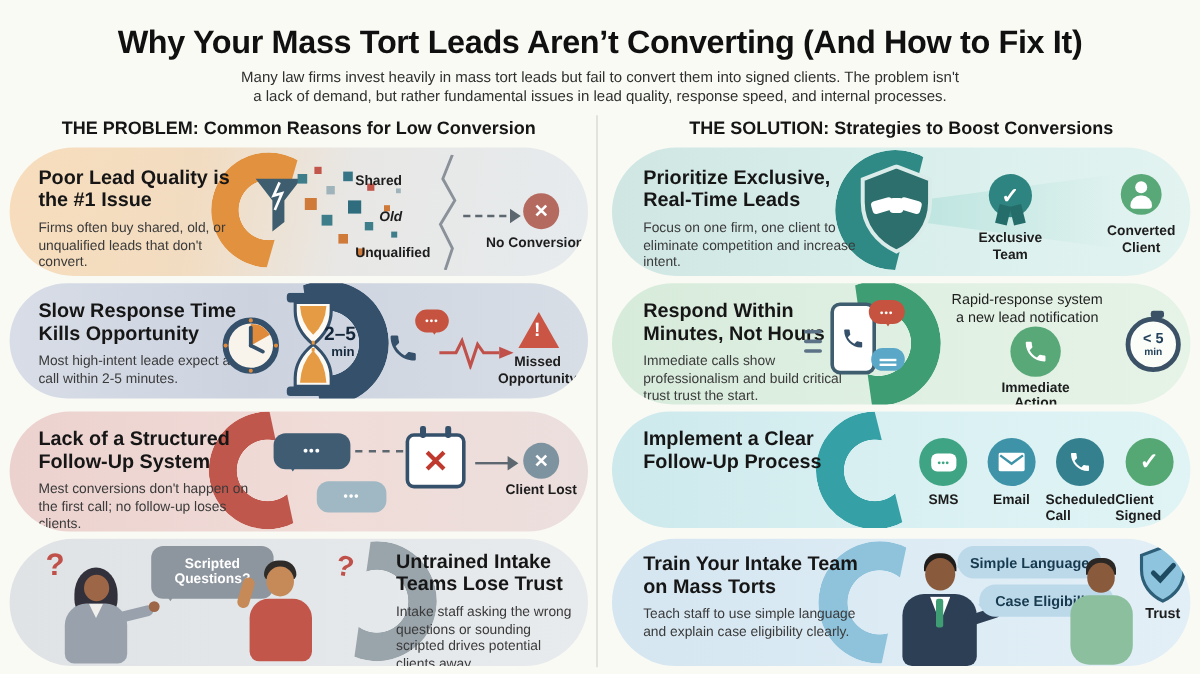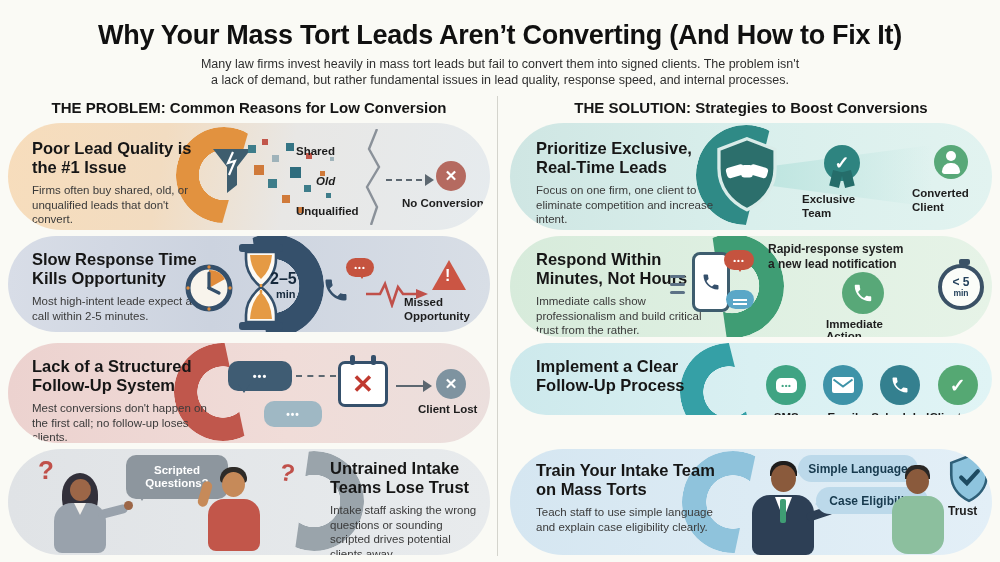--- a/index.html
+++ b/index.html
@@ -13,21 +13,21 @@
     font-size: 12.5px; color: #2f2f2f; line-height: 16px; }
   .col-header { position: absolute; top: 99px; width: 482px; text-align: center;
     font-size: 15px; font-weight: 700; color: #151515; }
   .divider { position: absolute; left: 497px; top: 96px; width: 1px; height: 460px; background: #d4d4cd; }
 
   
   .row { position: absolute; width: 482px; border-radius: 54px; overflow: hidden; }
   .row > * { position: absolute; }
   .ttl { font-size: 16.5px; font-weight: 700; color: #161616; line-height: 19px; }
   .dsc { font-size: 11.5px; color: #3a3a3a; line-height: 14.5px; margin-top: 6px; }
-  .olabel { font-size: 11.5px; font-weight: 700; color: #1d1d1d; text-align: left; line-height: 13.5px; }
+  .olabel { font-size: 11.5px; font-weight: 700; color: #1d1d1d; text-align: center; line-height: 13.5px; }
 
   .ring { border-radius: 50%;
     -webkit-mask: radial-gradient(closest-side, transparent 52%, #000 53%);
     mask: radial-gradient(closest-side, transparent 52%, #000 53%); }
   .open-right { clip-path: polygon(0 -5%, 62% -5%, 62% 105%, 0 105%); }
   .open-left  { clip-path: polygon(38% -5%, 105% -5%, 105% 105%, 38% 105%); }
 
   .xcircle { border-radius: 50%; display: flex; align-items: center; justify-content: center;
     color: #fff; font-weight: 700; font-size: 15px; }
 
@@ -87,21 +87,21 @@
   .hair { background: #32303a; }
   .qmark { position: absolute; color: #c0504a; font-weight: 800; }
 
   .phone { width: 38px; height: 60px; background: #fff; border: 3.5px solid #3e5d6e; border-radius: 8px;
     display: flex; align-items: center; justify-content: center; }
   .speed i { display: block; width: 15px; height: 3px; background: #5c7286; border-radius: 2px; margin: 5px 0; }
 
   .beam { background: linear-gradient(90deg, rgba(190,229,224,.95), rgba(190,229,224,0));
     clip-path: polygon(0 34%, 100% 0, 100% 100%, 0 66%); }
 
-  .note { font-size: 12px; color: #1f1f1f; text-align: left; line-height: 15px; font-weight: bold; }
+  .note { font-size: 12px; color: #1f1f1f; text-align: center; line-height: 15px; }
   .chat-bubble-blue { background: #bcd9ea; border-radius: 14px; display: flex; align-items: center;
     justify-content: center; font-size: 12px; font-weight: 700; color: #173a4e; }
   .chat-bubble-blue::after { content: ""; position: absolute; left: -7px; bottom: 4px;
     border: 6px solid transparent; border-right: 8px solid #bcd9ea; }
 </style>
 </head>
 <body>
 
 <div class="canvas">
 
@@ -270,21 +270,21 @@
     </div>
     <div class="olabel" style="left:292px; top:70px; width:80px;">Exclusive Team</div>
     <div class="client-ico" style="left:424px; top:22px;"></div>
     <div class="olabel" style="left:402px; top:64px; width:78px;">Converted Client</div>
   </div>
 
   <div class="row" style="left:510px; top:236px; height:101px; background:linear-gradient(90deg,#d7ebdb,#dff0e2 50%,#e6f3e7);">
     <div class="ring open-left" style="left:170px; top:-2px; width:104px; height:104px; background:#3f9d74; transform:rotate(-8deg);"></div>
     <div style="left:26px; top:14px; width:182px;">
       <div class="ttl">Respond Within Minutes, Not Hours</div>
-      <div class="dsc">Immediate calls show professionalism and build critical trust from the rather.</div>
+      <div class="dsc">Immediate calls show professionalism and build critical trust trust the start.</div>
     </div>
     <div class="speed" style="left:160px; top:34px;">
         <i></i>
         <i></i>
         <i></i>
       </div>
     <div class="phone" style="left:182px; top:16px;">
       <svg width="20" height="20" viewBox="0 0 24 24">
         <path d="M6.62 10.79c1.44 2.83 3.76 5.14 6.59 6.59l2.2-2.21c.27-.26.66-.36 1.01-.24 1.12.37 2.33.57 3.57.57.55 0 1 .45 1 1V20c0 .55-.45 1-1 1-9.39 0-17-7.61-17-17 0-.55.45-1 1-1h3.5c.55 0 1 .45 1 1 0 1.25.2 2.45.57 3.57.11.35.03.74-.25 1.02l-2.2 2.2z" fill="#35506b"></path>
       </svg>
@@ -304,21 +304,21 @@
           <path d="M6.62 10.79c1.44 2.83 3.76 5.14 6.59 6.59l2.2-2.21c.27-.26.66-.36 1.01-.24 1.12.37 2.33.57 3.57.57.55 0 1 .45 1 1V20c0 .55-.45 1-1 1-9.39 0-17-7.61-17-17 0-.55.45-1 1-1h3.5c.55 0 1 .45 1 1 0 1.25.2 2.45.57 3.57.11.35.03.74-.25 1.02l-2.2 2.2z" fill="#fff"></path>
         </svg>
     </div>
     <div class="olabel" style="left:316px; top:82px; width:74px; line-height:12px;">Immediate Action</div>
     <div class="stopwatch" style="left:428px; top:28px;">
       <span class="sw-val">&lt; 5</span>
       <span class="sw-unit">min</span>
     </div>
   </div>
 
-  <div class="row" style="left:510px; top:343px; height:72px; background:linear-gradient(90deg,#cde9ec,#d9f0f2 50%,#e0f4f5);">
+  <div class="row" style="left:510px; top:343px; height:97px; background:linear-gradient(90deg,#cde9ec,#d9f0f2 50%,#e0f4f5);">
     <div class="ring open-right" style="left:170px; top:0px; width:98px; height:98px; background:#35a0a6; transform:rotate(-14deg);"></div>
     <div style="left:26px; top:14px; width:186px;">
       <div class="ttl">Implement a Clear Follow-Up Process</div>
     </div>
     <div style="left:248px; top:22px; width:228px; display:flex; justify-content:space-between;">
       <div class="step">
         <div class="step-ico" style="background:#3fa483;">
           <div class="mini-bubble" style="color:#3fa483;">
               <span>•••</span>
             </div>

